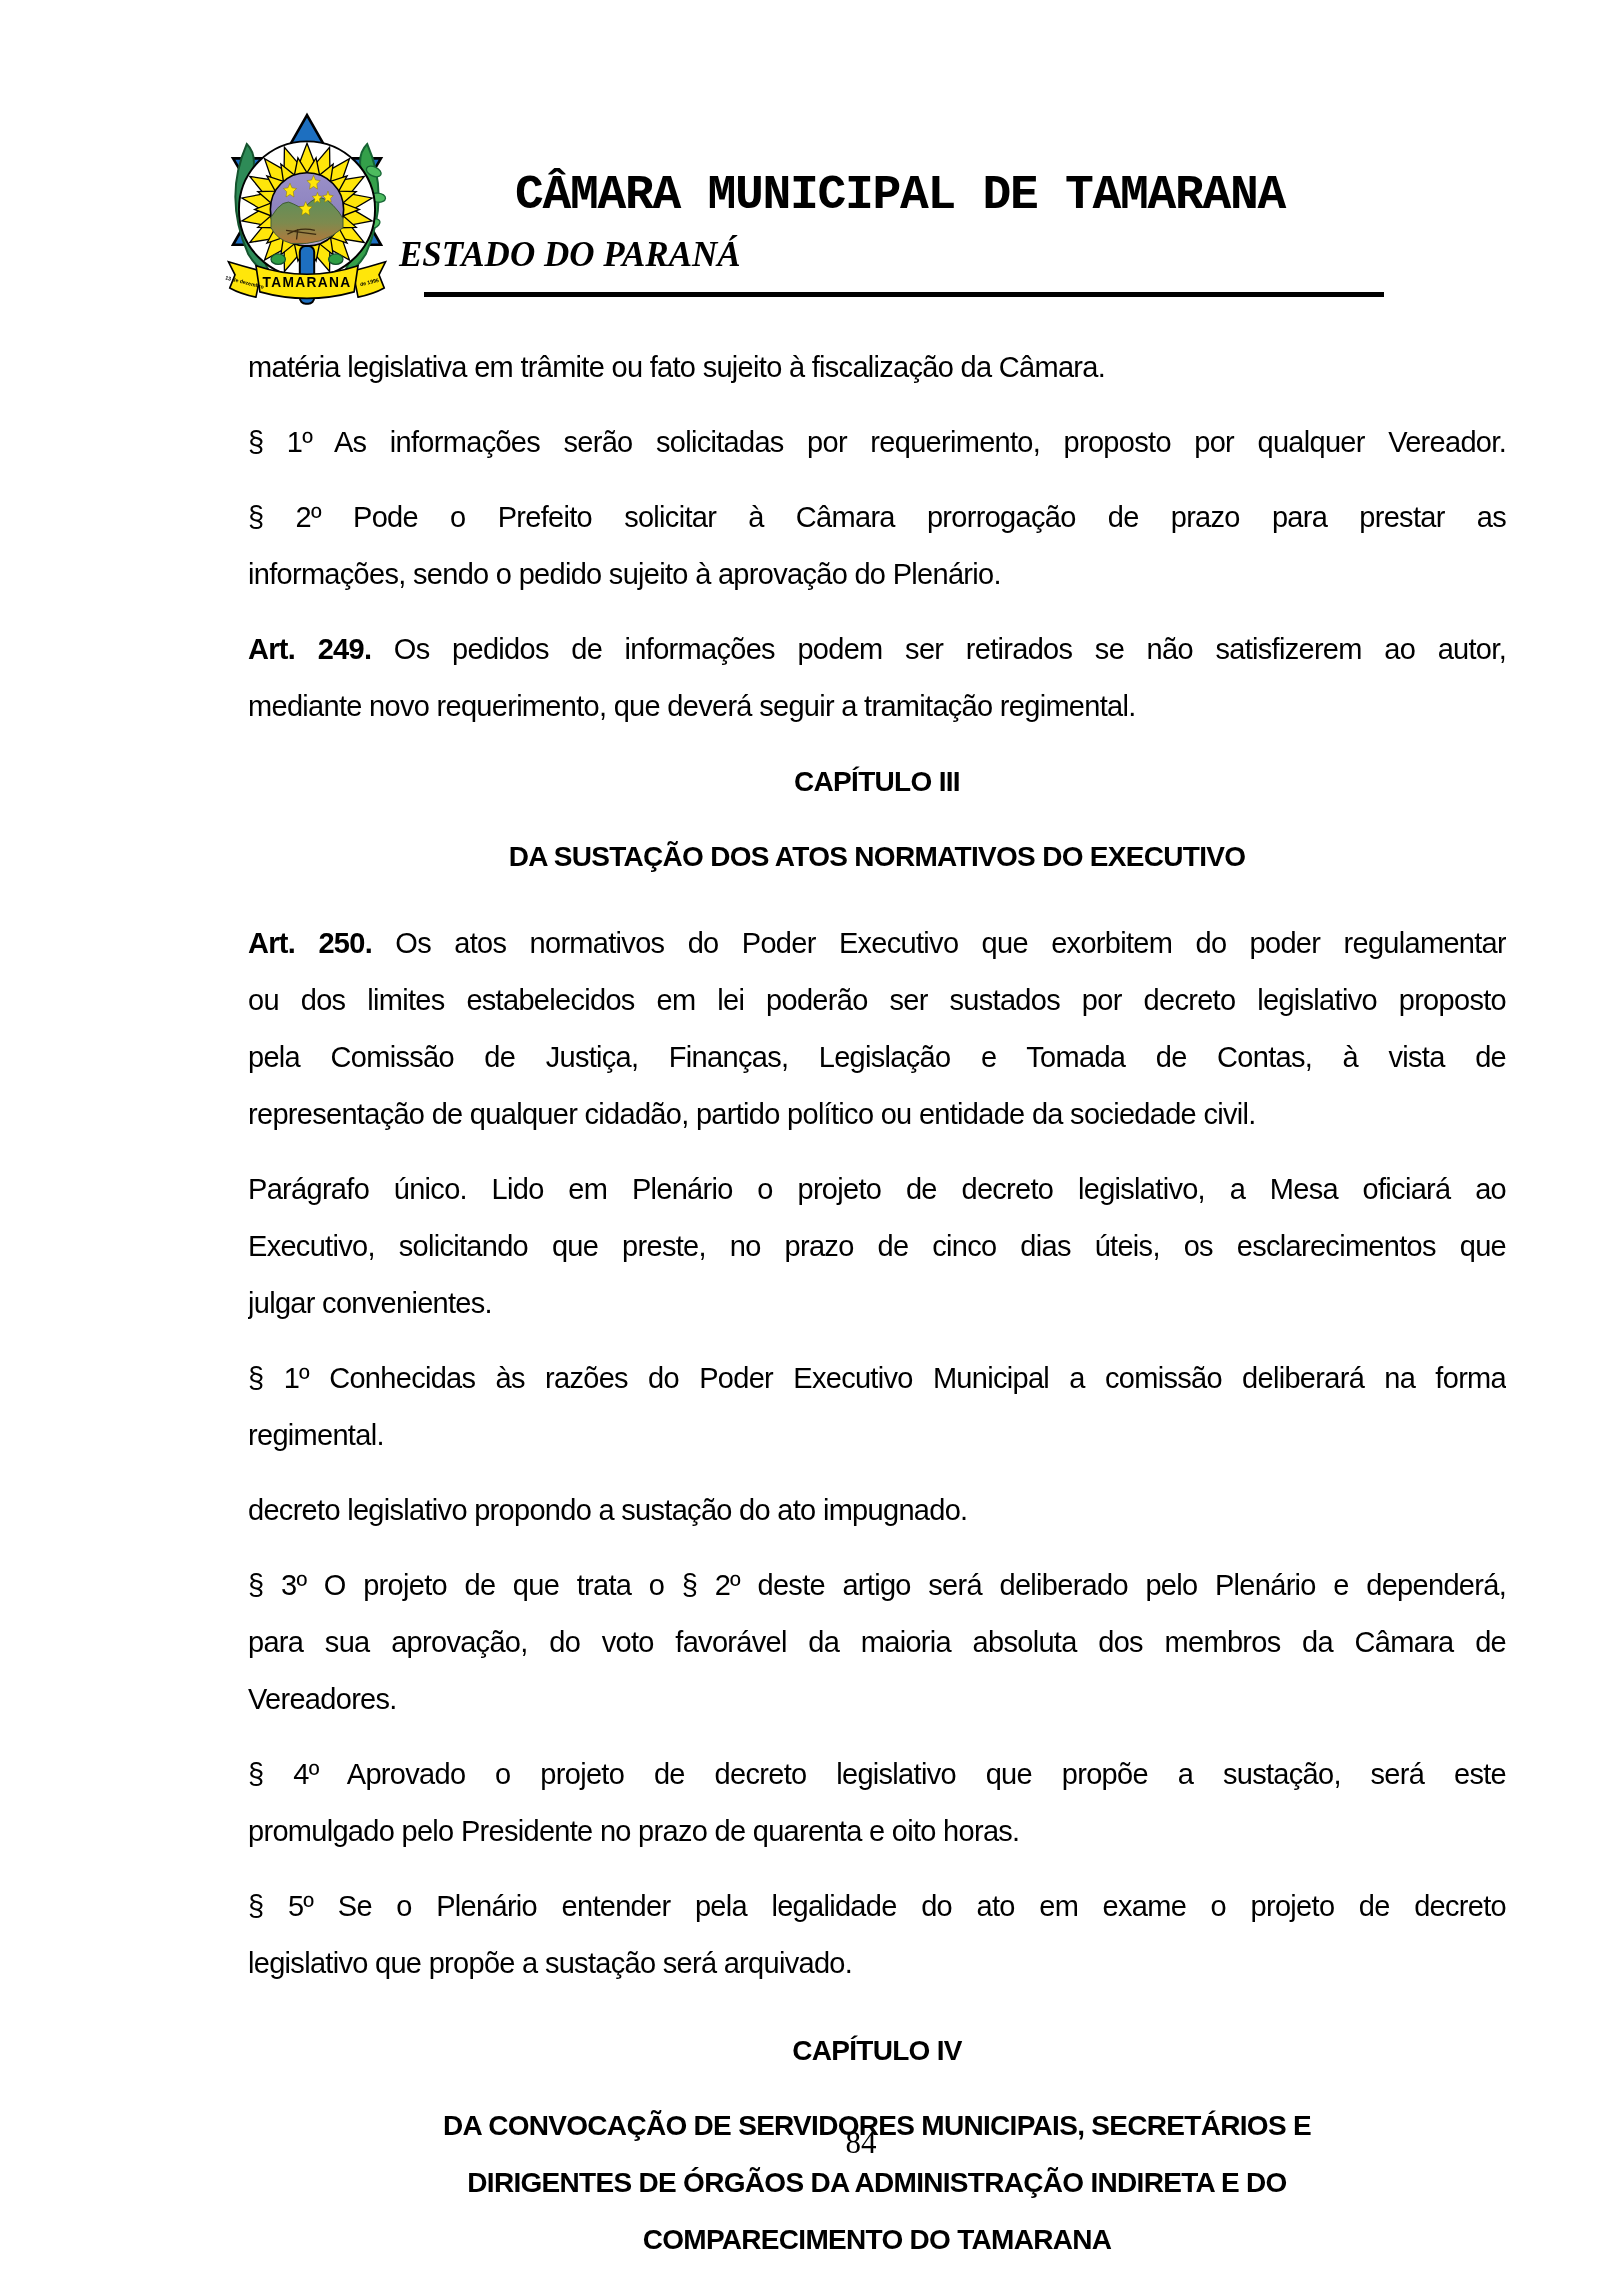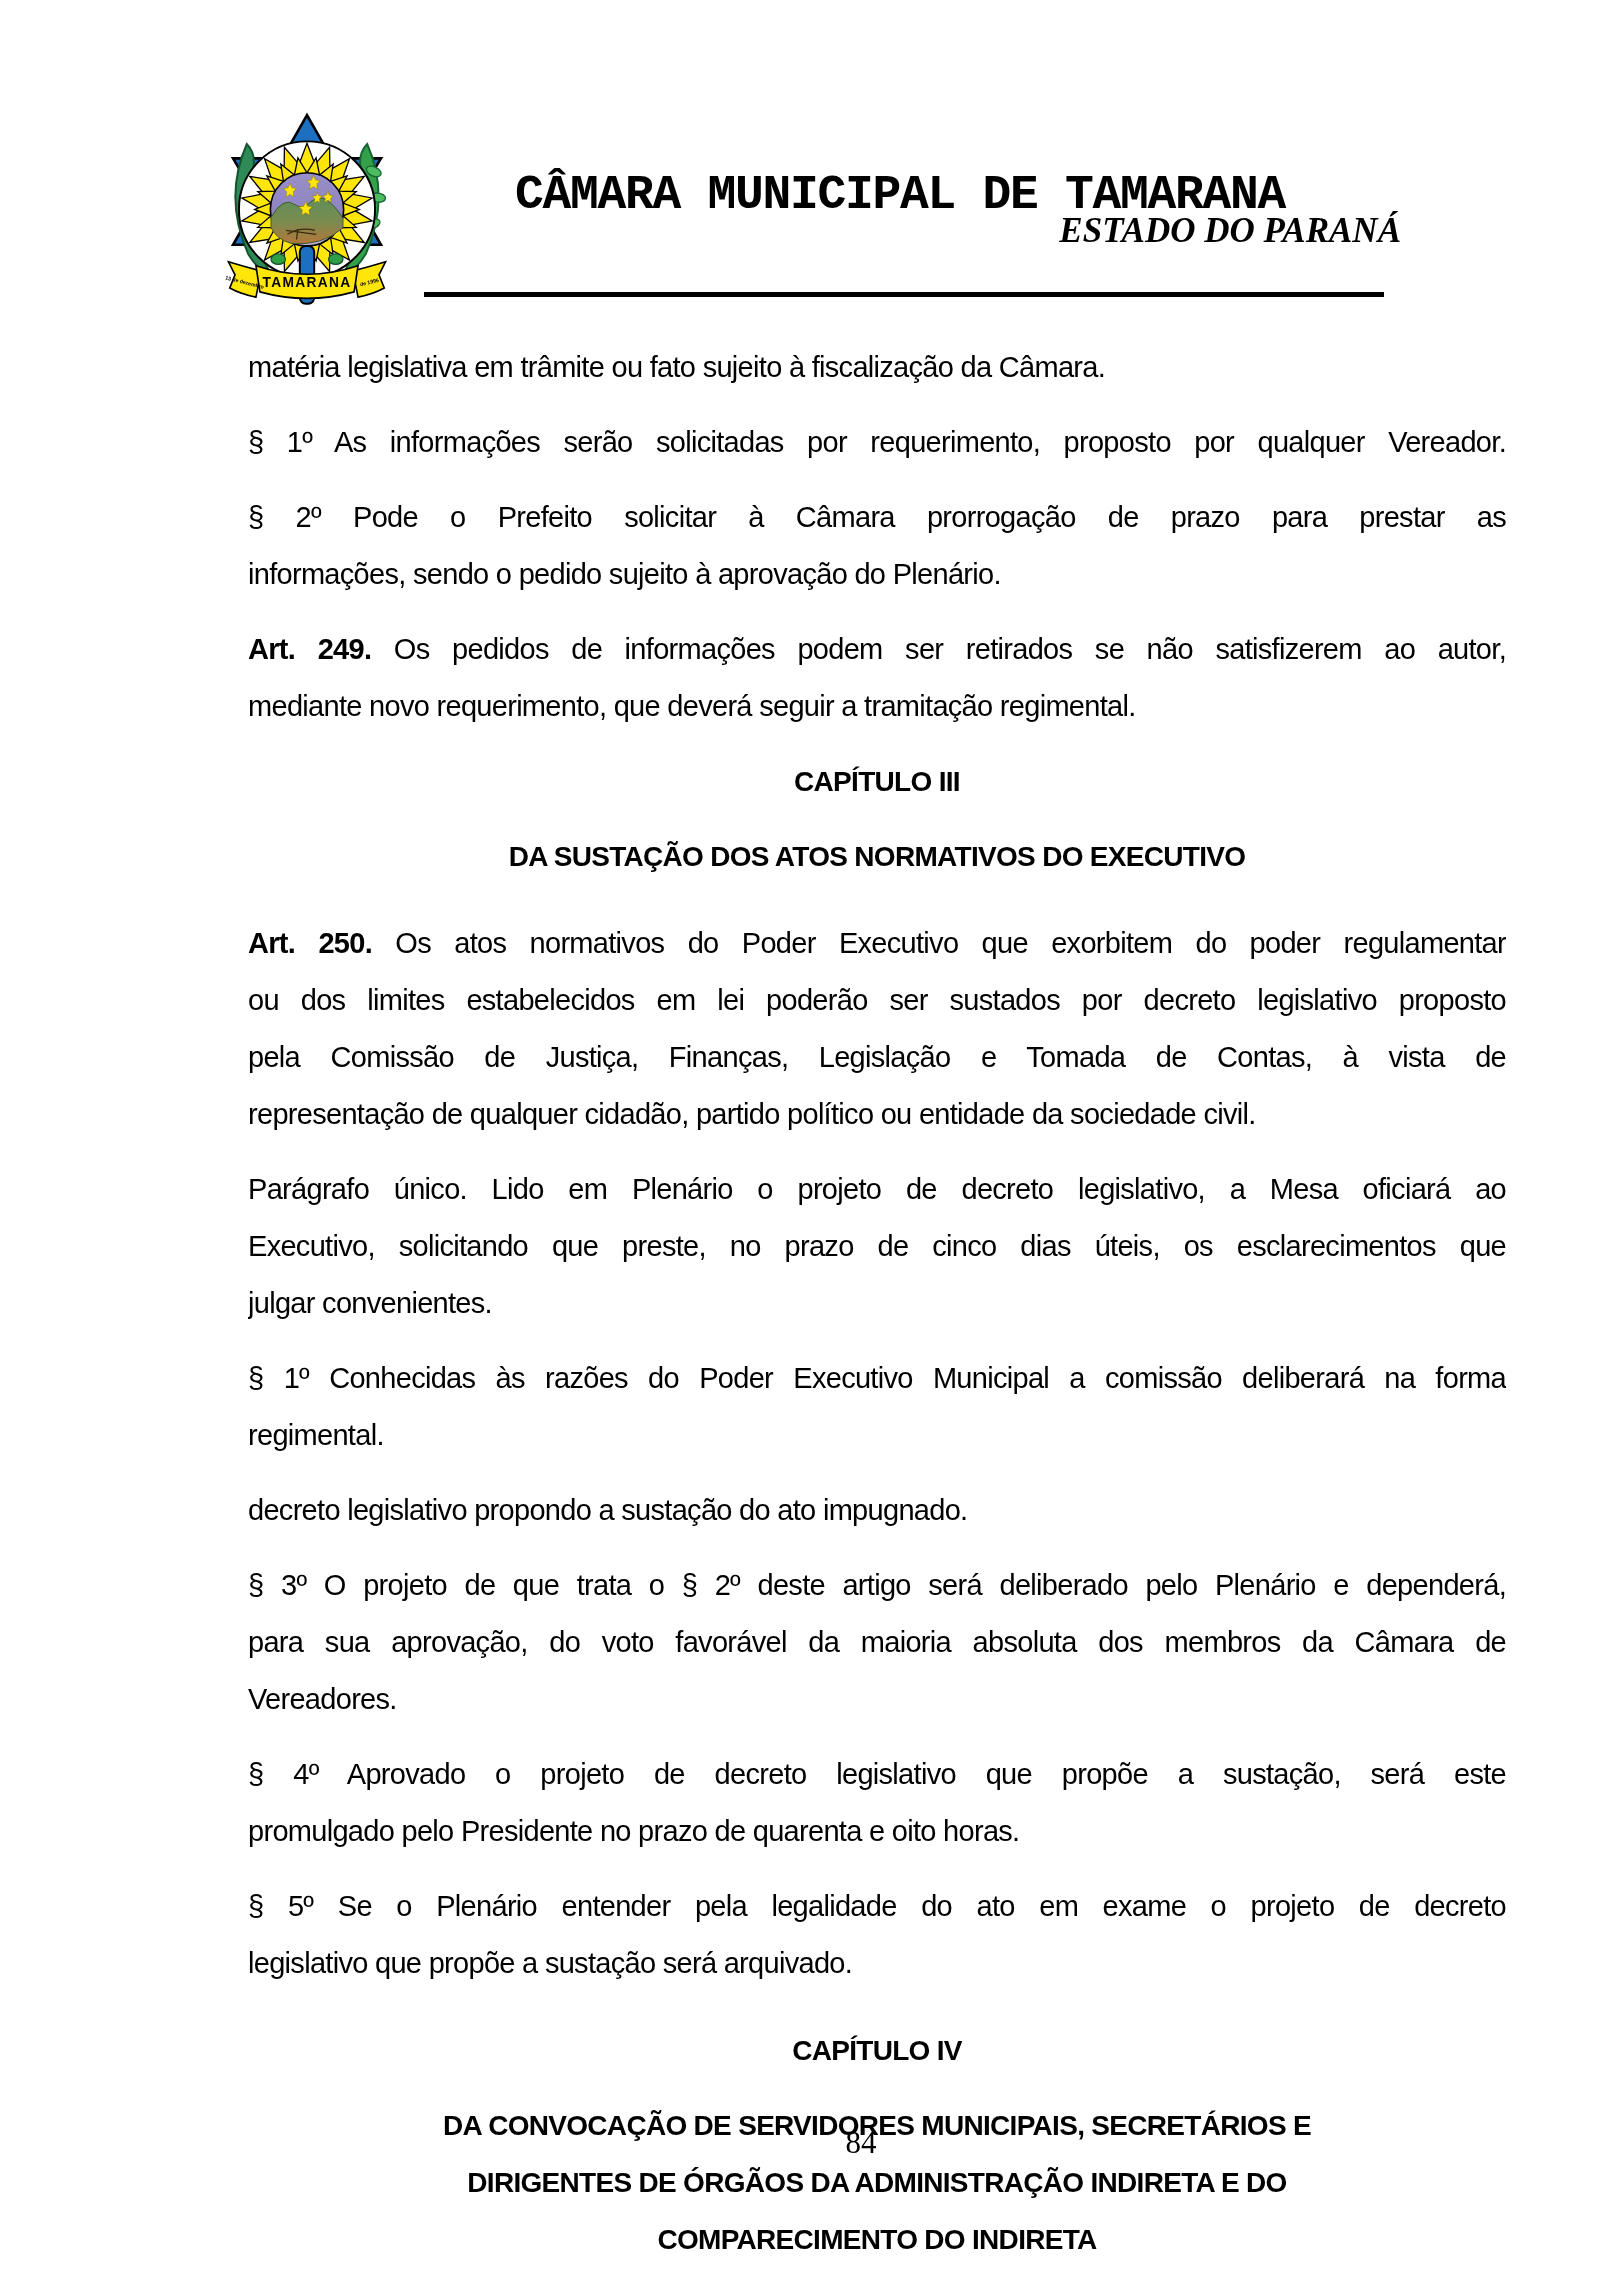--- a/index.html
+++ b/index.html
@@ -15,22 +15,22 @@
   
   .logo{position:absolute;left:218px;top:105px;width:178px;height:201px;}
   .org-name{
     position:absolute;left:399px;top:169px;width:1002px;
     text-align:center;
     font-family:Liberation Mono, monospace;
     font-weight:bold;font-size:48px;line-height:52px;letter-spacing:-1.3px;
     white-space:nowrap;
   }
   .org-subtitle{
-    position:absolute;left:399px;top:212px;width:1002px;
-    text-align:right;
+    position:absolute;left:399px;top:236px;width:1002px;
+    text-align:left;
     font-family:"Liberation Serif","DejaVu Serif",serif;
     font-weight:bold;font-style:italic;font-size:35px;line-height:38px;
     white-space:nowrap;
   }
   .head-rule{position:absolute;left:424px;top:292px;width:960px;height:4.6px;background:#000;}
   
   .doc-body{
     position:absolute;left:230px;top:321px;width:1294px;
     font-size:29px;line-height:57px;letter-spacing:-0.7px;
   }
@@ -181,20 +181,20 @@
       <div class="block p">
         <div class="line just">§ 5º Se o Plenário entender pela legalidade do ato em exame o projeto de decreto</div>
         <div class="line">legislativo que propõe a sustação será arquivado.</div>
       </div>
       <div class="block h" style="margin-top: 30px;">
         <div class="line">CAPÍTULO IV</div>
       </div>
       <div class="block h">
         <div class="line">DA CONVOCAÇÃO DE SERVIDORES MUNICIPAIS, SECRETÁRIOS E</div>
         <div class="line">DIRIGENTES DE ÓRGÃOS DA ADMINISTRAÇÃO INDIRETA E DO</div>
-        <div class="line">COMPARECIMENTO DO INDIRETA</div>
+        <div class="line">COMPARECIMENTO DO TAMARANA</div>
       </div>
     </main>
 
   <div class="page-number">84</div>
 
 </div>
 
 
 </body></html>

